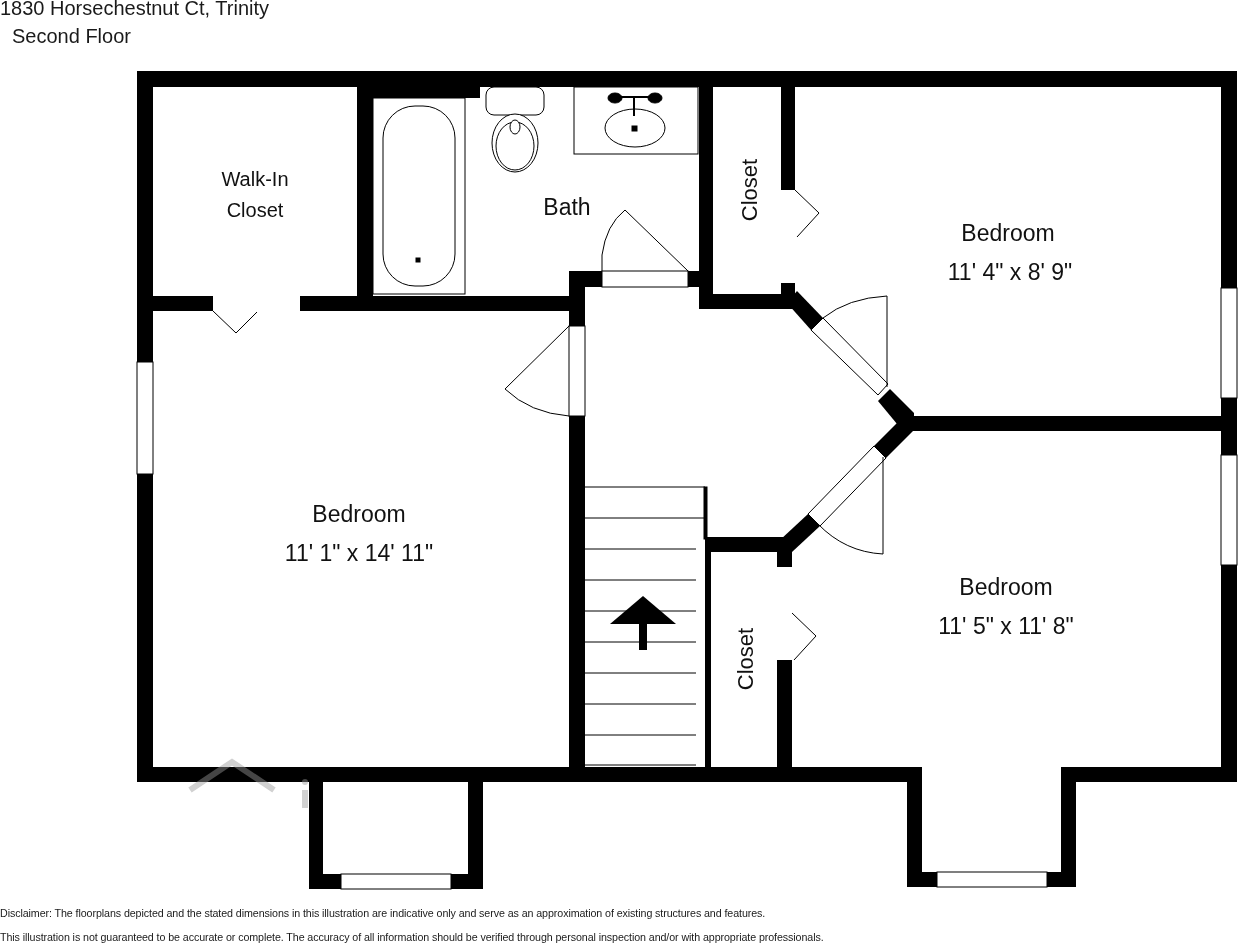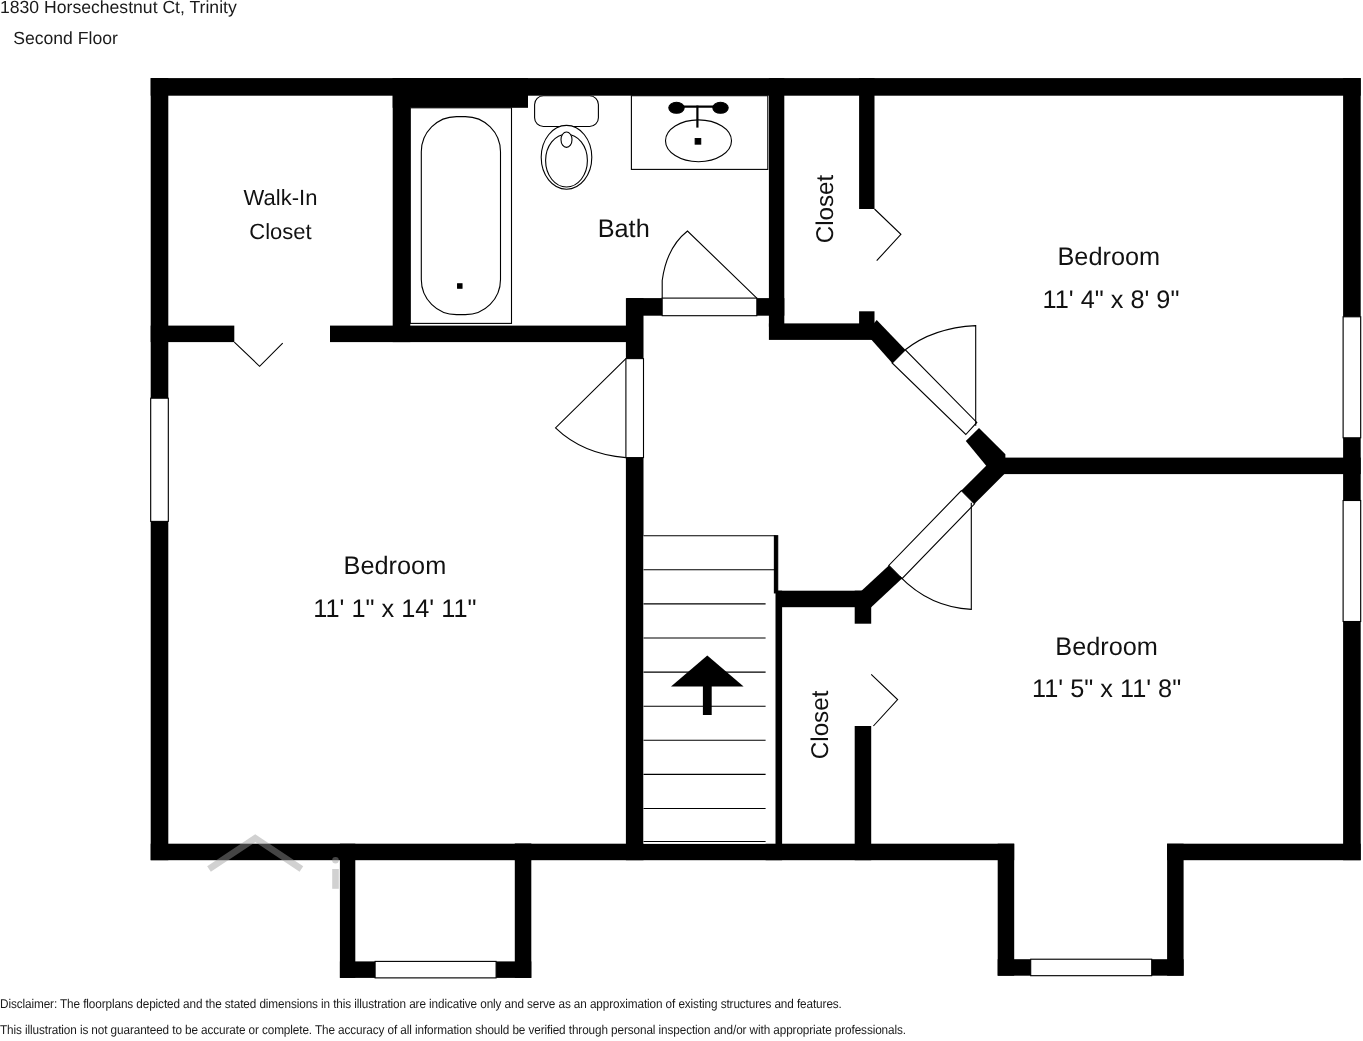--- a/index.html
+++ b/index.html
@@ -1,18 +1,18 @@
 <!DOCTYPE html>
 <html><head>
   <meta charset="utf-8">
   <style>
     html, body { margin: 0; padding: 0; background: #ffffff; }
     body { width: 1239px; height: 946px; position: relative; overflow: hidden;
            font-family: "Liberation Sans", sans-serif; color: #111; }
-    .hdr { position: absolute; left: 0; font-size: 16px; line-height: 16px; color: #1a1a1a; }
+    .hdr { position: absolute; left: 0; font-size: 20px; line-height: 16px; color: #1a1a1a; }
     .hdr.addr { top: 0px; }
     .hdr.floor { top: 28px; padding-left: 12px; }
     .disc { position: absolute; left: 0; font-size: 11.5px; color: #1a1a1a; letter-spacing: -0.1px;
             transform: scaleX(0.93); transform-origin: left center; white-space: nowrap; }
     .disc.l1 { top: 907px; }
     .disc.l2 { top: 931px; }
     svg#plan { position: absolute; left: 0; top: 0; }
     .room-label { font-family: "Liberation Sans", sans-serif; fill: #111; }
   </style>
 </head>

